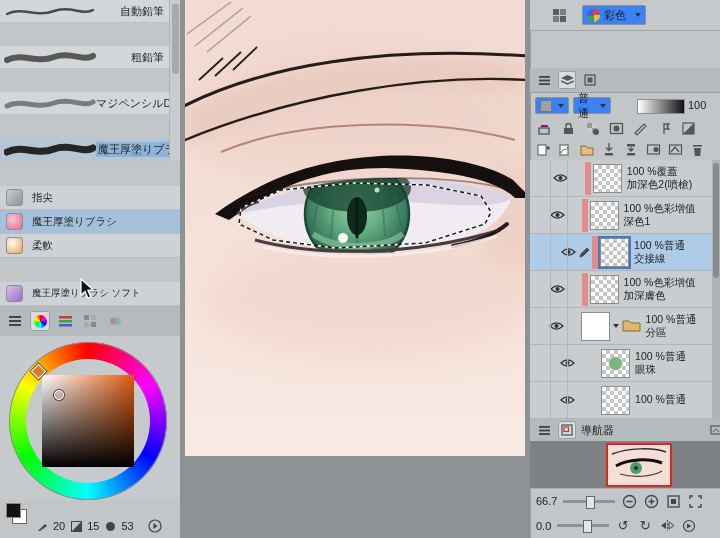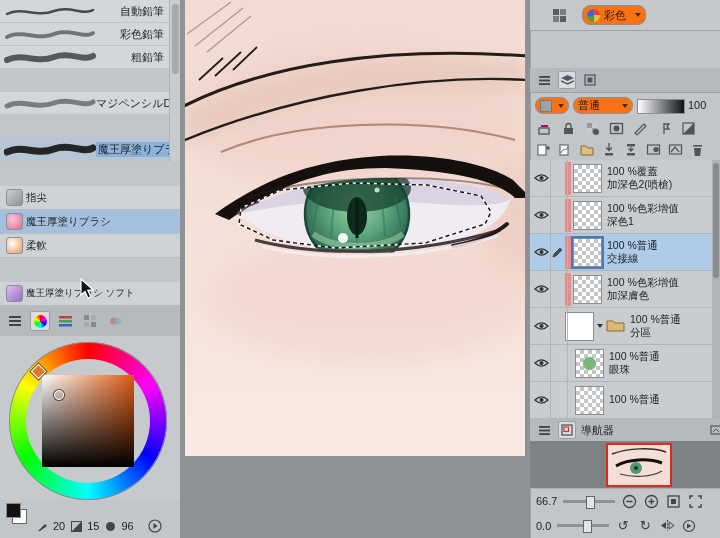--- a/index.html
+++ b/index.html
@@ -9,40 +9,40 @@
   .abs{position:absolute;}
   .panel-hd{background:#b5babc;border-bottom:1px solid #9aa0a2;display:flex;align-items:center;gap:5px;padding:0 5px;}
   
   .brush-row{position:absolute;left:0;width:180px;height:23px;display:flex;align-items:center;
              padding:0 16px 0 4px;box-sizing:border-box;background:#d3d7d9;border-bottom:1px solid #bfc3c5;}
   .brush-row .lbl{margin-left:auto;white-space:nowrap;font-size:11px;}
   .brush-row.sel{background:#b7c6d4;}
   .brush-row.sel .lbl{background:#8cb2d8;padding:0 2px;}
   .stroke{flex:none;}
   
-  .qa-row{position:absolute;left:0;width:180px;height:24px;display:flex;align-items:center;gap:3px;
+  .qa-row{position:absolute;left:0;width:180px;height:24px;display:flex;align-items:center;gap:9px;
           padding:0 6px;box-sizing:border-box;background:#ced2d4;border-bottom:1px solid #babec0;}
   .qa-row.sel{background:#a4c0dc;}
   .qa-icon{width:15px;height:15px;border-radius:3px;border:1px solid #8a9094;flex:none;}
   .qa-row .lbl{white-space:nowrap;overflow:hidden;font-size:10.5px;}
   
   .mi{width:16px;height:16px;display:flex;align-items:center;justify-content:center;color:#3e4244;}
   .tabbtn{width:20px;height:20px;display:flex;align-items:center;justify-content:center;border-radius:2px;}
   .tabbtn.pressed{background:#d9dddf;border:1px solid #9aa0a2;box-sizing:border-box;}
-  .combo{background:#f97316;border:1px solid #8a9094;border-radius:8px;display:flex;align-items:center;
+  .combo{background:#3b82f6;border:1px solid #8a9094;border-radius:2px;display:flex;align-items:center;
          gap:4px;padding:0 4px;box-sizing:border-box;}
   .arr-d{width:0;height:0;border-left:3.5px solid transparent;border-right:3.5px solid transparent;
          border-top:4.5px solid #333;flex:none;}
   .checker{background-color:#fff;
     background-image:linear-gradient(45deg,#c6c6c6 25%,transparent 25%,transparent 75%,#c6c6c6 75%),
                      linear-gradient(45deg,#c6c6c6 25%,transparent 25%,transparent 75%,#c6c6c6 75%);
     background-size:8px 8px;background-position:0 0,4px 4px;}
   
   .layer-row{position:absolute;left:530px;width:182px;height:37px;display:flex;align-items:center;
-             padding-left:2px;box-sizing:border-box;background:#c9cdcf;border-bottom:1px solid #b2b6b8;}
+             padding-left:2px;box-sizing:border-box;background:#c9cdcf;border-bottom:1px solid #b2b6b8;justify-content:center;}
   .layer-row.sel{background:#aecbe8;}
   .lr-eye{width:18px;display:flex;justify-content:center;flex:none;}
   .lr-col2{width:15px;display:flex;justify-content:center;flex:none;}
   .lr-tag{width:6px;height:33px;background:#e28c8c;flex:none;margin-right:2px;}
   .lr-thumb{width:27px;height:27px;border:1px solid #8a8e90;flex:none;position:relative;}
   .lr-text{margin-left:5px;line-height:1.25;}
   .lr-text .l1,.lr-text .l2{font-size:10.5px;white-space:nowrap;}
   .grad{background:linear-gradient(to right,#ffffff,#121212);border:1px solid #8a9094;}
   .slider{height:3px;background:#8e9294;position:relative;}
   .slider .thumb{position:absolute;top:-4px;width:7px;height:11px;background:#e2e5e7;border:1px solid #666;}
@@ -52,26 +52,20 @@
 <body>
 
 <div class="app">
 
   <div class="brush-row" style="top:0">
     <svg class="stroke" width="92" height="18" viewBox="0 0 92 18">
         <path d="M3,12 C18,4 32,16 50,9 C66,3 80,14 89,8" fill="none" stroke="#4a4a4a" stroke-width="2.5" stroke-linecap="round"></path>
       </svg>
     <span class="lbl">自動鉛筆</span>
   </div>
-  <div class="brush-row" style="top:23px">
-    <svg class="stroke" width="92" height="18" viewBox="0 0 92 18">
-        <path d="M3,12 C18,4 32,16 50,9 C66,3 80,14 89,8" fill="none" stroke="#5a5a5a" stroke-width="4" stroke-linecap="round" stroke-dasharray="1 1.4" opacity=".8"></path>
-      </svg>
-    <span class="lbl">彩色鉛筆</span>
-  </div>
   <div class="brush-row" style="top:46px">
     <svg class="stroke" width="92" height="18" viewBox="0 0 92 18">
         <path d="M3,12 C18,4 32,16 50,9 C66,3 80,14 89,8" fill="none" stroke="#424242" stroke-width="6" stroke-linecap="round" opacity=".85"></path>
       </svg>
     <span class="lbl">粗鉛筆</span>
   </div>
   <div class="brush-row" style="top:92px">
     <svg class="stroke" width="92" height="18" viewBox="0 0 92 18">
         <path d="M3,12 C18,4 32,16 50,9 C66,3 80,14 89,8" fill="none" stroke="#565656" stroke-width="5" stroke-linecap="round" opacity=".7"></path>
       </svg>
@@ -168,21 +162,21 @@
           <rect x="0.5" y="0.5" width="10" height="10" fill="none" stroke="#444"></rect>
           <path d="M0.5,10.5 L10.5,0.5 L10.5,10.5 Z" fill="#444"></path>
         </svg>
     </span>
     <span>15</span>
     <span class="mi" style="width:12px;height:12px">
       <svg width="11" height="11">
           <circle cx="5.5" cy="5.5" r="4.5" fill="#444"></circle>
         </svg>
     </span>
-    <span>96</span>
+    <span>53</span>
     <span class="mi" style="margin-left:8px">
       <svg width="14" height="14">
           <circle cx="7" cy="7" r="6" fill="none" stroke="#444" stroke-width="1.2"></circle>
           <path d="M5.5,4 L9.5,7 L5.5,10 Z" fill="#444"></path>
         </svg>
     </span>
   </div>
 
   <div class="abs" style="left:180px;top:0;width:350px;height:538px;background:#8e9294">
     <svg class="abs" style="left:5px;top:0" width="340" height="456" viewBox="0 0 340 456">
@@ -292,21 +286,21 @@
           <rect x="1" y="1" width="10" height="10" fill="none" stroke="#556" stroke-width="1.3"></rect>
           <rect x="3.5" y="3.5" width="5" height="5" fill="#556"></rect>
         </svg>
     </span>
   </div>
 
   <div class="combo abs" style="left:535px;top:97px;width:34px;height:17px">
     <span style="width:10px;height:10px;background:#9ea2a4;border:1px solid #777;flex:none"></span>
     <span class="arr-d" style="margin-left:auto"></span>
   </div>
-  <div class="combo abs" style="left:573px;top:97px;width:60px;height:17px">
+  <div class="combo abs" style="left:573px;top:97px;width:38px;height:17px">
     <span>普通</span>
     <span class="arr-d" style="margin-left:auto"></span>
   </div>
   <div class="grad abs" style="left:637px;top:99px;width:46px;height:13px"></div>
   <span class="abs" style="left:688px;top:99px">100</span>
 
   <div class="abs" style="left:530px;top:118px;width:190px;height:20px;display:flex;gap:8px;padding-left:6px;box-sizing:border-box;align-items:center">
     <span class="mi">
         <svg width="15" height="15">
           <rect x="2" y="7" width="10" height="6" fill="none" stroke="#555" stroke-width="1.3"></rect>

